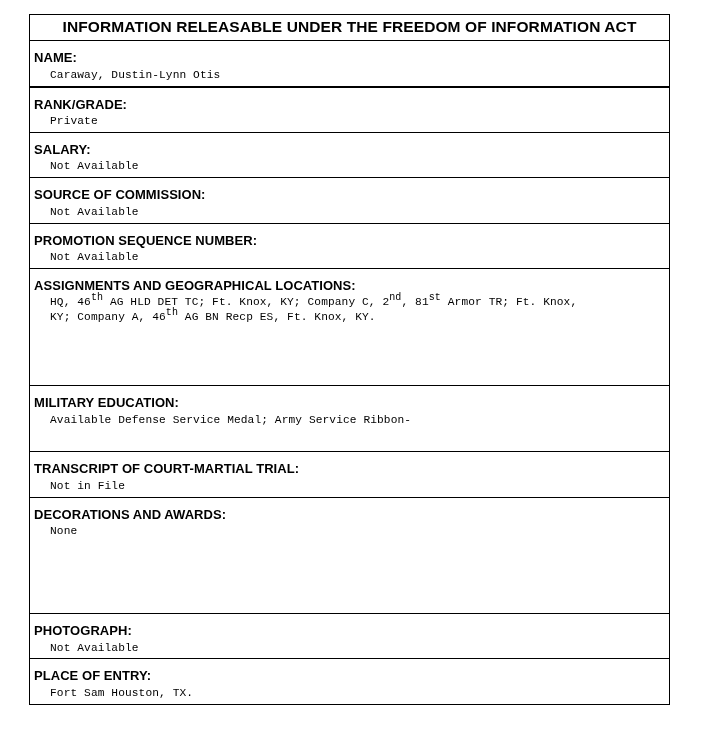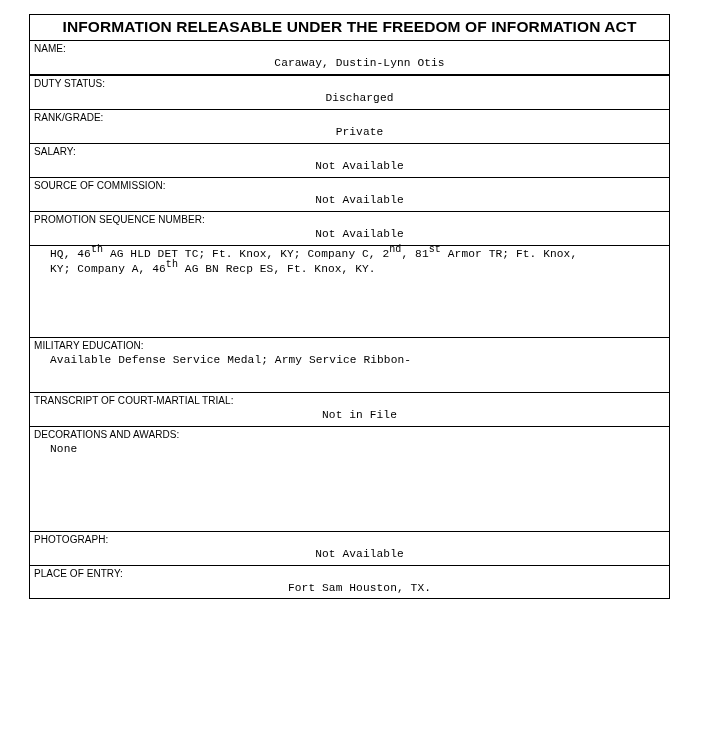--- a/index.html
+++ b/index.html
@@ -40,40 +40,41 @@
   }
   .row {
     border-bottom: 1px solid #000000;
     position: relative;
     box-sizing: border-box;
   }
   .row:last-child {
     border-bottom: none;
   }
   .label {
-    font-size: 10px;
-    font-weight: normal;
+    font-size: 13px;
+    font-weight: bold;
     padding: 2px 0 1px 4px;
     line-height: 1.12;
     letter-spacing: 0.05px;
+    margin-top: 8px;
   }
   .value {
     font-family: "Liberation Mono", monospace;
     font-size: 11.2px;
     padding: 1px 0 2px 20px;
     line-height: 1.32;
     white-space: pre-wrap;
     letter-spacing: 0.1px;
   }
   .value sup {
     font-size: 10px;
     vertical-align: super;
     line-height: 0;
   }
-  .pad-sm { padding-bottom: 3px; text-align: center; }
+  .pad-sm { padding-bottom: 3px; }
   .spacer-dates { height: 63px; }
   .spacer-assign { height: 58px; }
   .spacer-edu { height: 22px; }
   .spacer-dec { height: 72px; }
 </style>
 </head>
 <body>
 
 <div class="page">
   <div class="doc">
@@ -82,24 +83,20 @@
 
     <div class="row">
       <div class="label">NAME:</div>
       <div class="value pad-sm">Caraway, Dustin-Lynn Otis</div>
     </div>
 
     <div class="row">
     </div>
 
 
-    <div class="row">
-      <div class="label">DUTY STATUS:</div>
-      <div class="value pad-sm">Discharged</div>
-    </div>
 
     <div class="row">
       <div class="label">RANK/GRADE:</div>
       <div class="value pad-sm">Private</div>
     </div>
 
     <div class="row">
       <div class="label">SALARY:</div>
       <div class="value pad-sm">Not Available</div>
     </div>
@@ -108,20 +105,21 @@
       <div class="label">SOURCE OF COMMISSION:</div>
       <div class="value pad-sm">Not Available</div>
     </div>
 
     <div class="row">
       <div class="label">PROMOTION SEQUENCE NUMBER:</div>
       <div class="value pad-sm">Not Available</div>
     </div>
 
     <div class="row">
+      <div class="label">ASSIGNMENTS AND GEOGRAPHICAL LOCATIONS:</div>
       <div class="value">HQ, 46<sup>th</sup> AG HLD DET TC; Ft. Knox, KY; Company C, 2<sup>nd</sup>, 81<sup>st</sup> Armor TR; Ft. Knox,
 KY; Company A, 46<sup>th</sup> AG BN Recp ES, Ft. Knox, KY.</div>
       <div class="spacer-assign"></div>
     </div>
 
     <div class="row">
       <div class="label">MILITARY EDUCATION:</div>
       <div class="value">Available Defense Service Medal; Army Service Ribbon-</div>
       <div class="spacer-edu"></div>
     </div>

